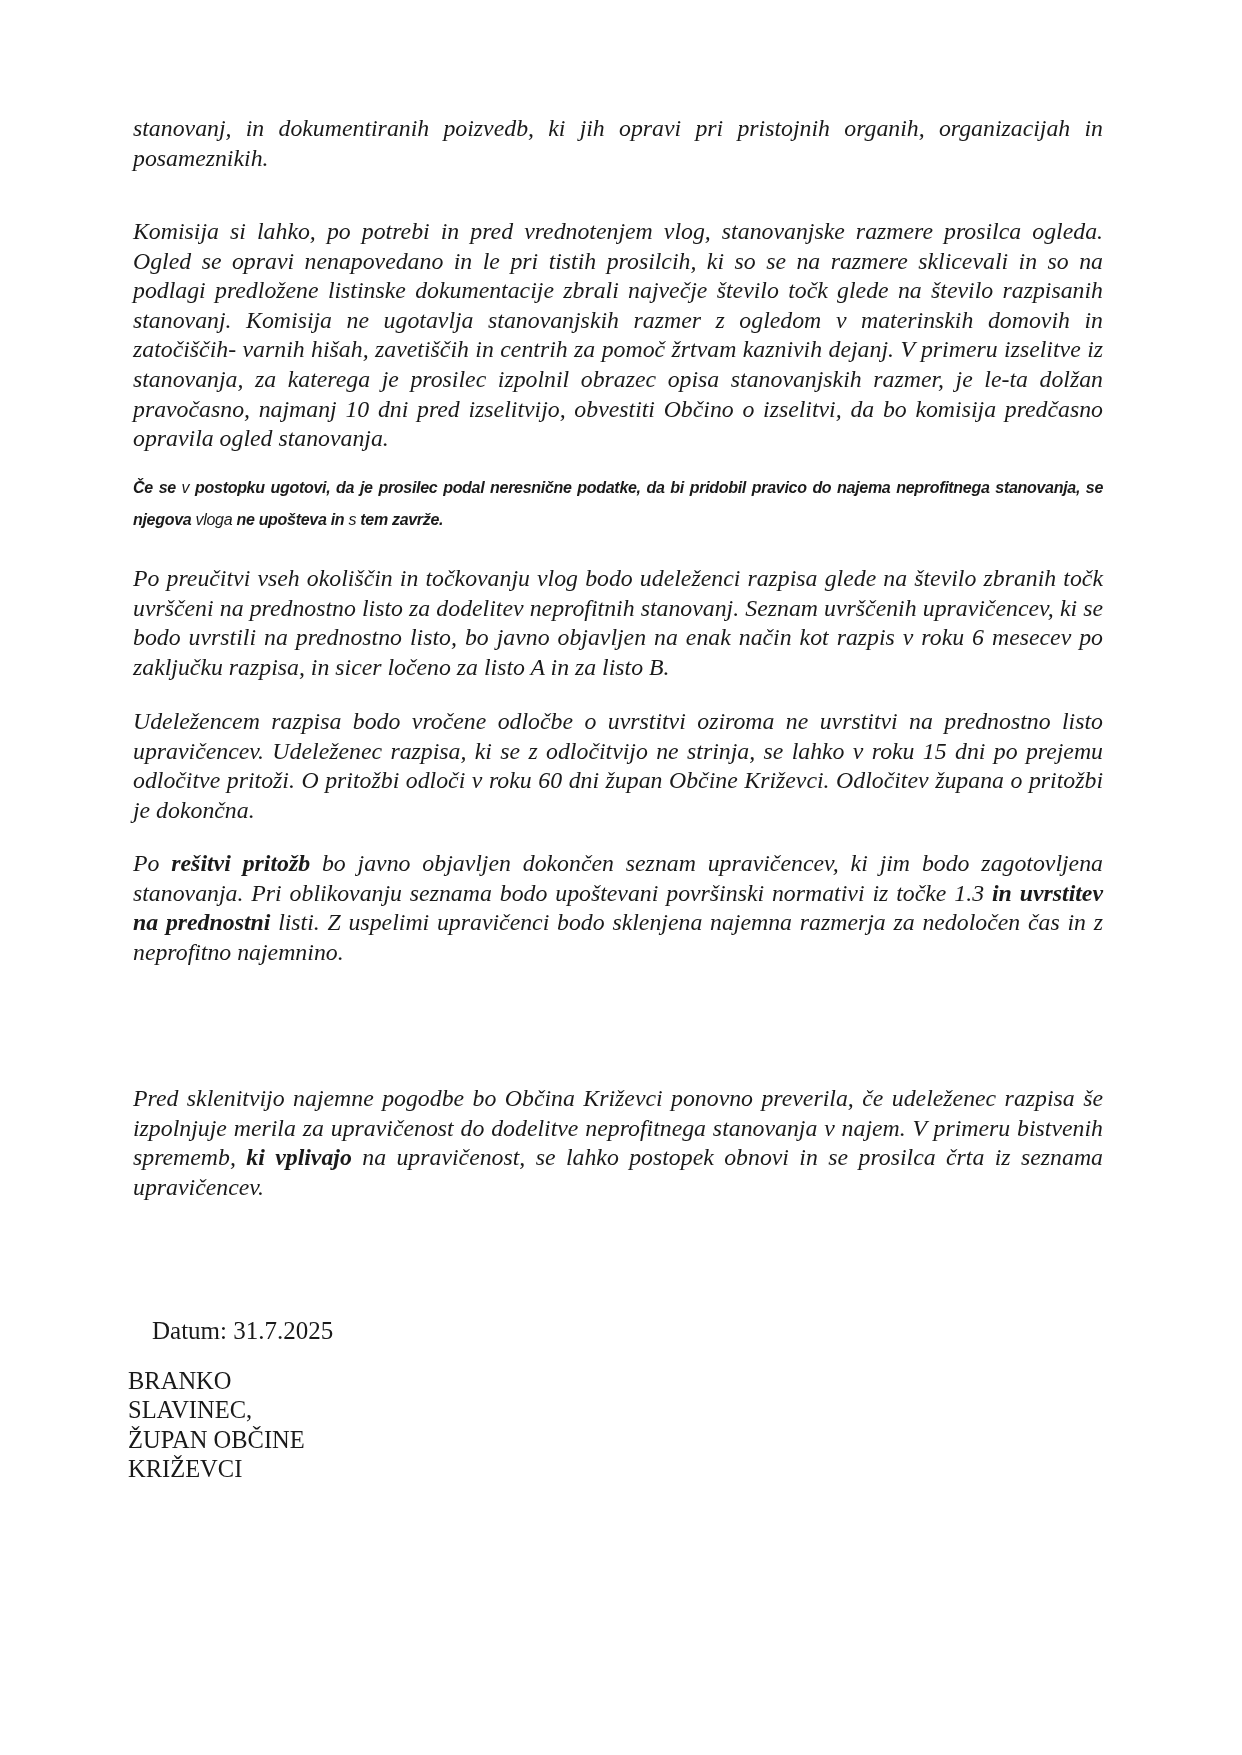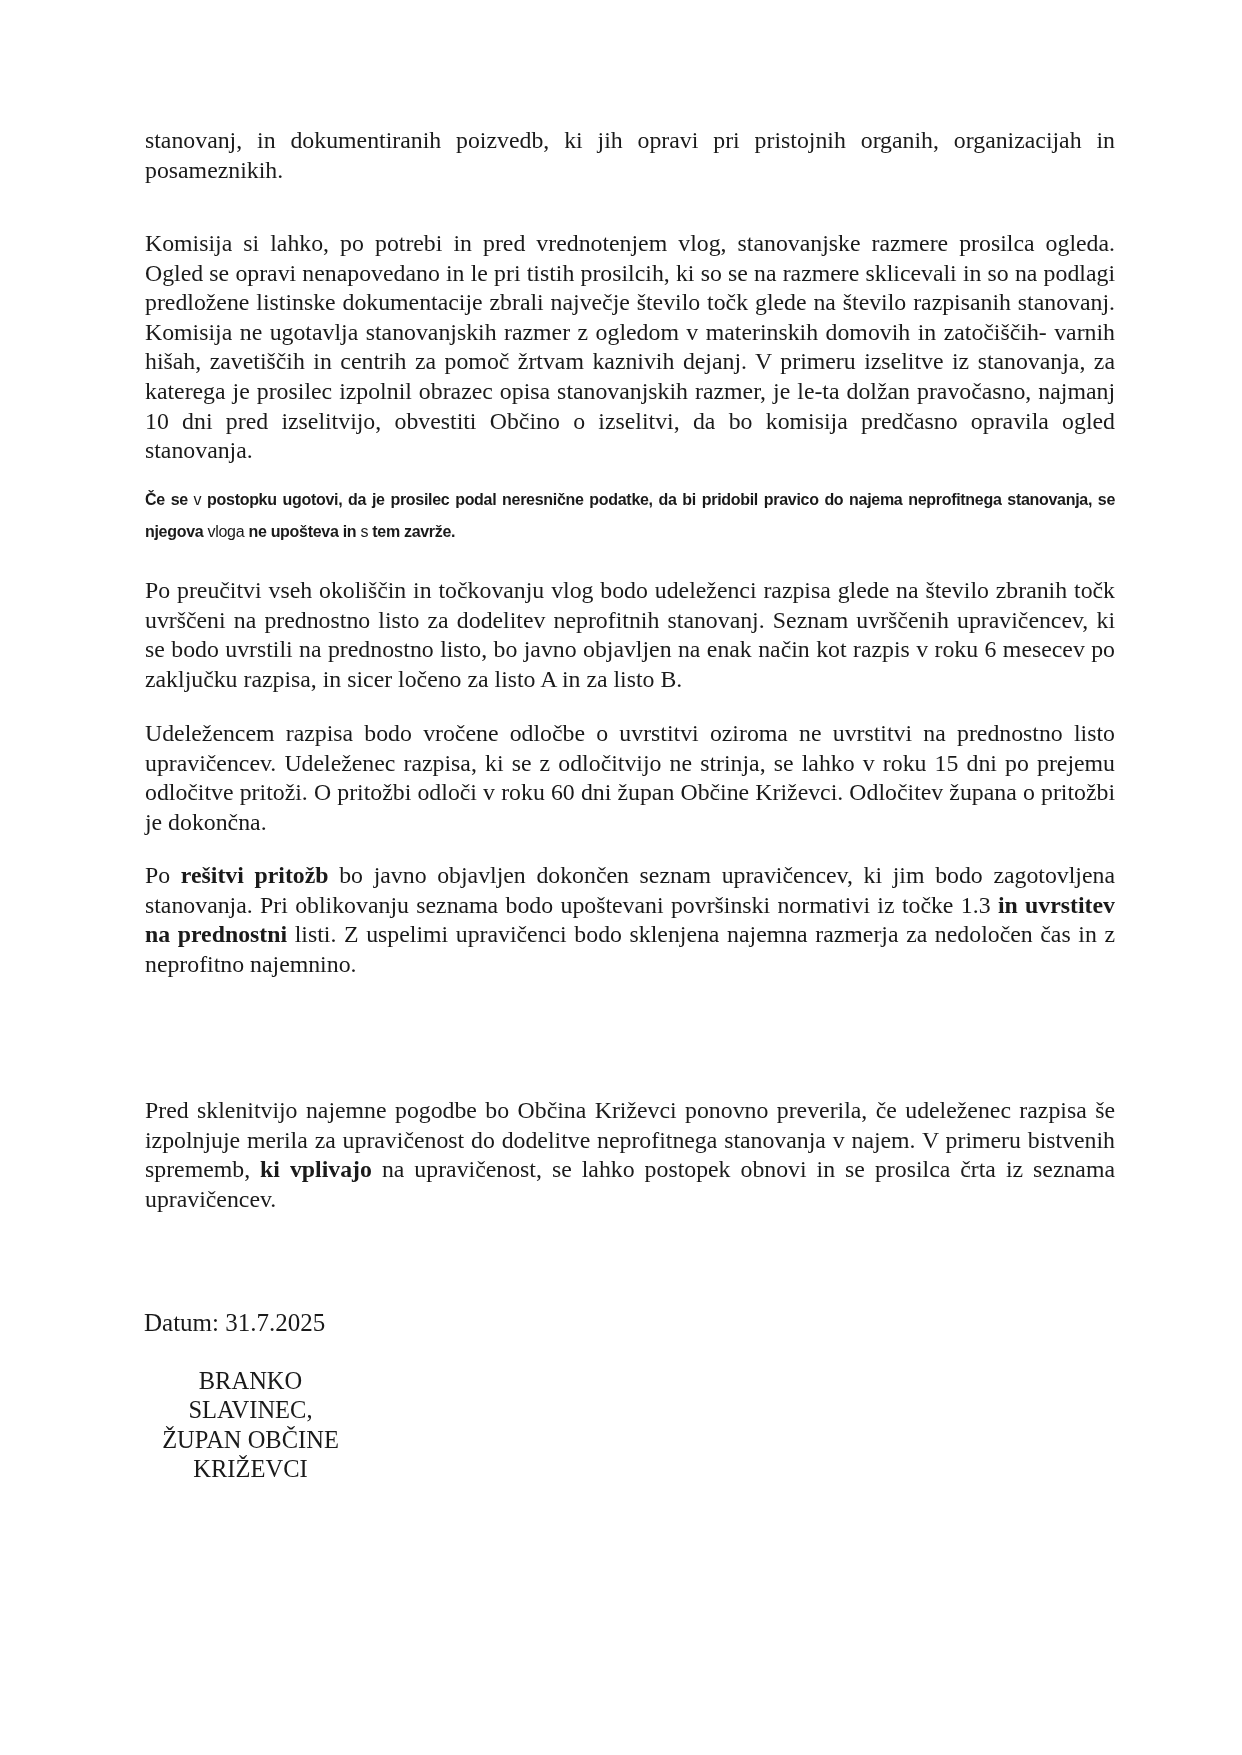--- a/index.html
+++ b/index.html
@@ -12,52 +12,52 @@
     width: 1242px;
     height: 1755px;
     background: #ffffff;
     color: #1a1a1a;
     overflow: hidden;
   }
   .para {
     position: absolute;
     left: 133px;
     width: 970px;
-    margin: 12px;
+    margin: 0;
     text-align: justify;
+    font-style: italic;
   }
   .para-serif {
     font-family: "Liberation Serif", "DejaVu Serif", serif;
     font-size: 23.8px;
     line-height: 29.6px;
   }
   .para-sans {
     font-family: "Liberation Sans", "DejaVu Sans", sans-serif;
     font-size: 16px;
     line-height: 31.5px;
     letter-spacing: -0.3px;
     font-weight: 400;
   }
   .para span { font-weight: inherit; }
   .para span.b { font-weight: 700; }
   .date-line {
     position: absolute;
     left: 136px;
     top: 1300px;
-    margin: 8px;
+    margin: 16px;
     font-family: "Liberation Serif", "DejaVu Serif", serif;
     font-size: 25px;
     line-height: 30px;
   }
   .signature {
     position: absolute;
     left: 128px;
     top: 1366px;
     width: 245px;
-    text-align: center;
     font-family: "Liberation Serif", "DejaVu Serif", serif;
     font-size: 24.5px;
     line-height: 29.4px;
   }
   .signature div { white-space: nowrap; }
 </style>
 </head>
 <body>
 
 <div class="page">

